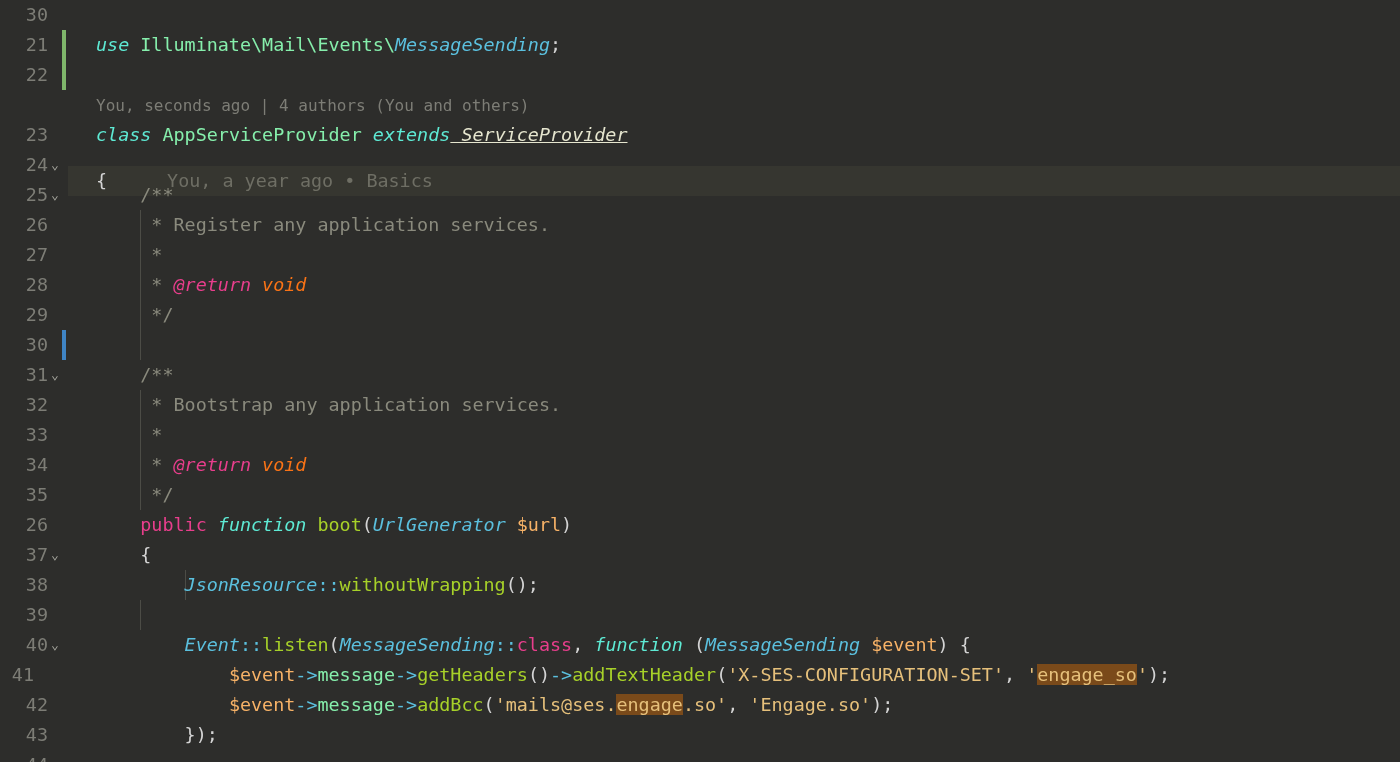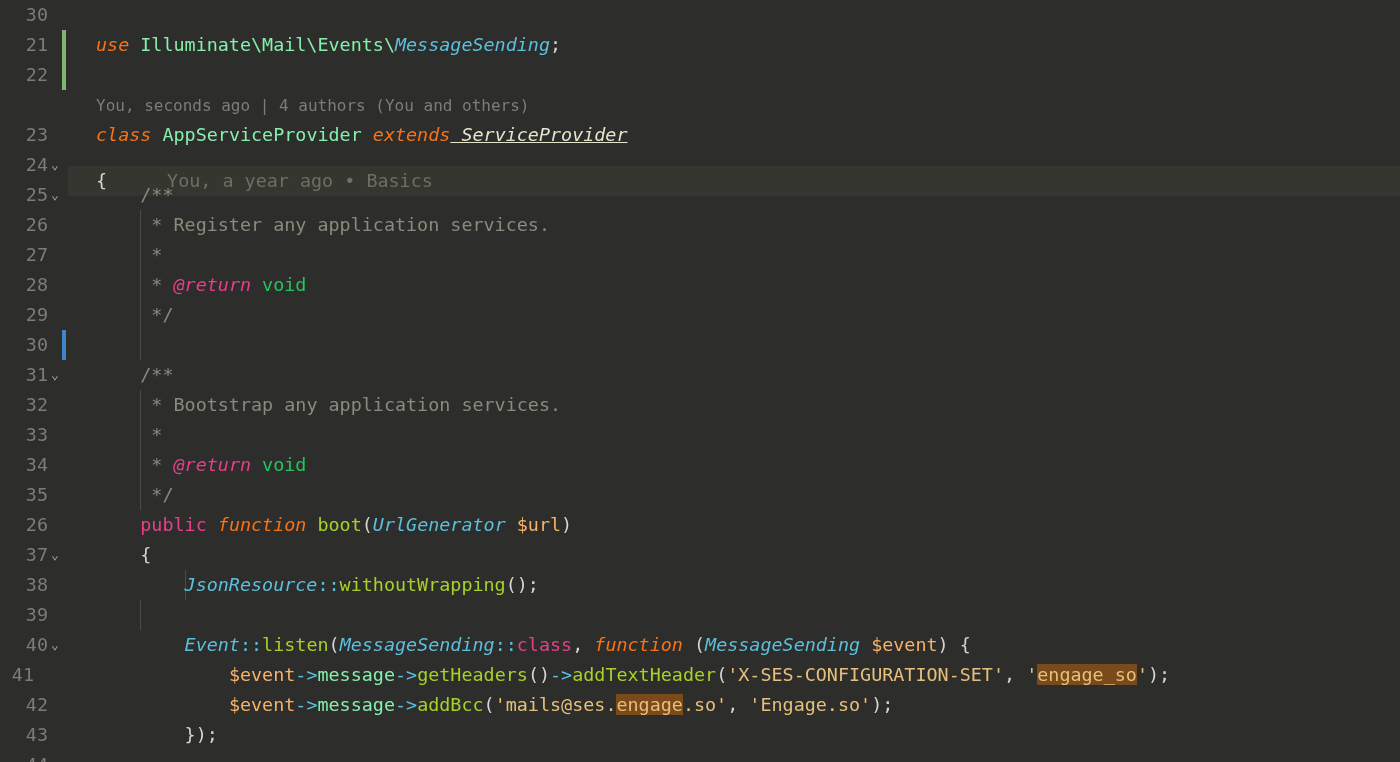--- a/index.html
+++ b/index.html
@@ -7,30 +7,30 @@
   .gutter{position:absolute;left:0;top:0;width:62px;height:100%;}
   .linenums{position:absolute;left:0;top:0;width:48px;text-align:right;color:#7d7d76;font-size:18.4px;}
   .linenums div{height:30px;line-height:30px;}
   .folds{position:absolute;left:48px;top:0;width:14px;}
   .git-gutter{position:absolute;left:62px;top:0;width:6px;height:100%;}
   .git-mark{position:absolute;left:0;width:4px;}
   .git-green{background:#7fb66b;}
   .git-blue{background:#3f84c4;}
   .code{position:absolute;left:68px;top:0;right:0;height:100%;}
   .ln{position:relative;height:30px;line-height:30px;white-space:pre;padding-left:28px;}
-  .tok-kw{color:#f97316;font-style:italic;}
+  .tok-kw{color:#5eead4;font-style:italic;}
   .tok-kw2{color:#e83e8c;}
   .tok-type{color:#5bc0de;font-style:italic;}
   .tok-class{color:#86efac;}
   .tok-class-ul{color:#e6e6cf;text-decoration:underline;font-style:italic;}
   .tok-punc{color:#d4d4d4;}
   .tok-punc-teal{color:#5bc0de;}
   .tok-comment{color:#8a8a7d;}
   .tok-doc{color:#e83e8c;font-style:italic;}
-  .tok-doc-type{color:#22c55e;}
+  .tok-doc-type{color:#f97316;font-style:italic;}
   .tok-fn{color:#a7d129;}
   .tok-var{color:#f7b267;}
   .tok-str{color:#e6c07b;}
   .blame-top{color:#7d7d76;font-size:16px;display:inline-block;padding-left:28px;}
   .blame-inline{color:#6e6e64;padding-left:60px;}
   .hl-search{background:#7a4a1a;}
   .current-line{background:rgba(120,120,90,0.12);margin-top:16px;}
   .guide{border-left:1px solid rgba(136,136,119,0.35);display:inline-block;width:0;height:30px;vertical-align:bottom;margin-right:-1px;}
 </style>
 </head>

